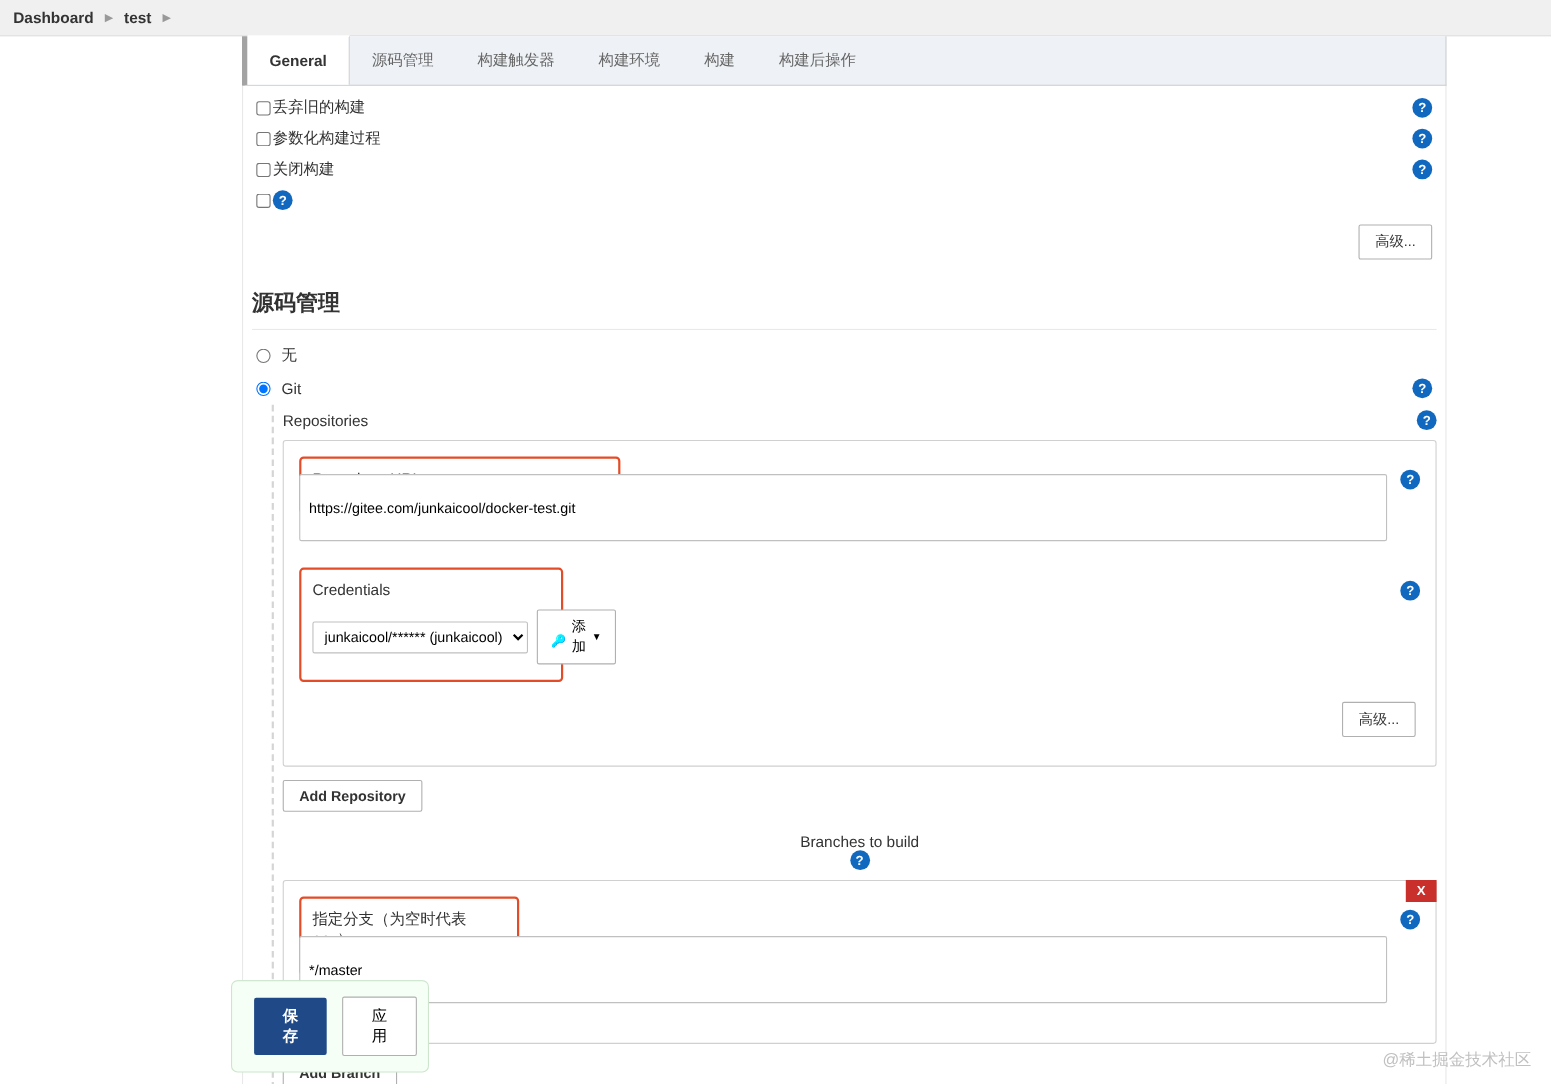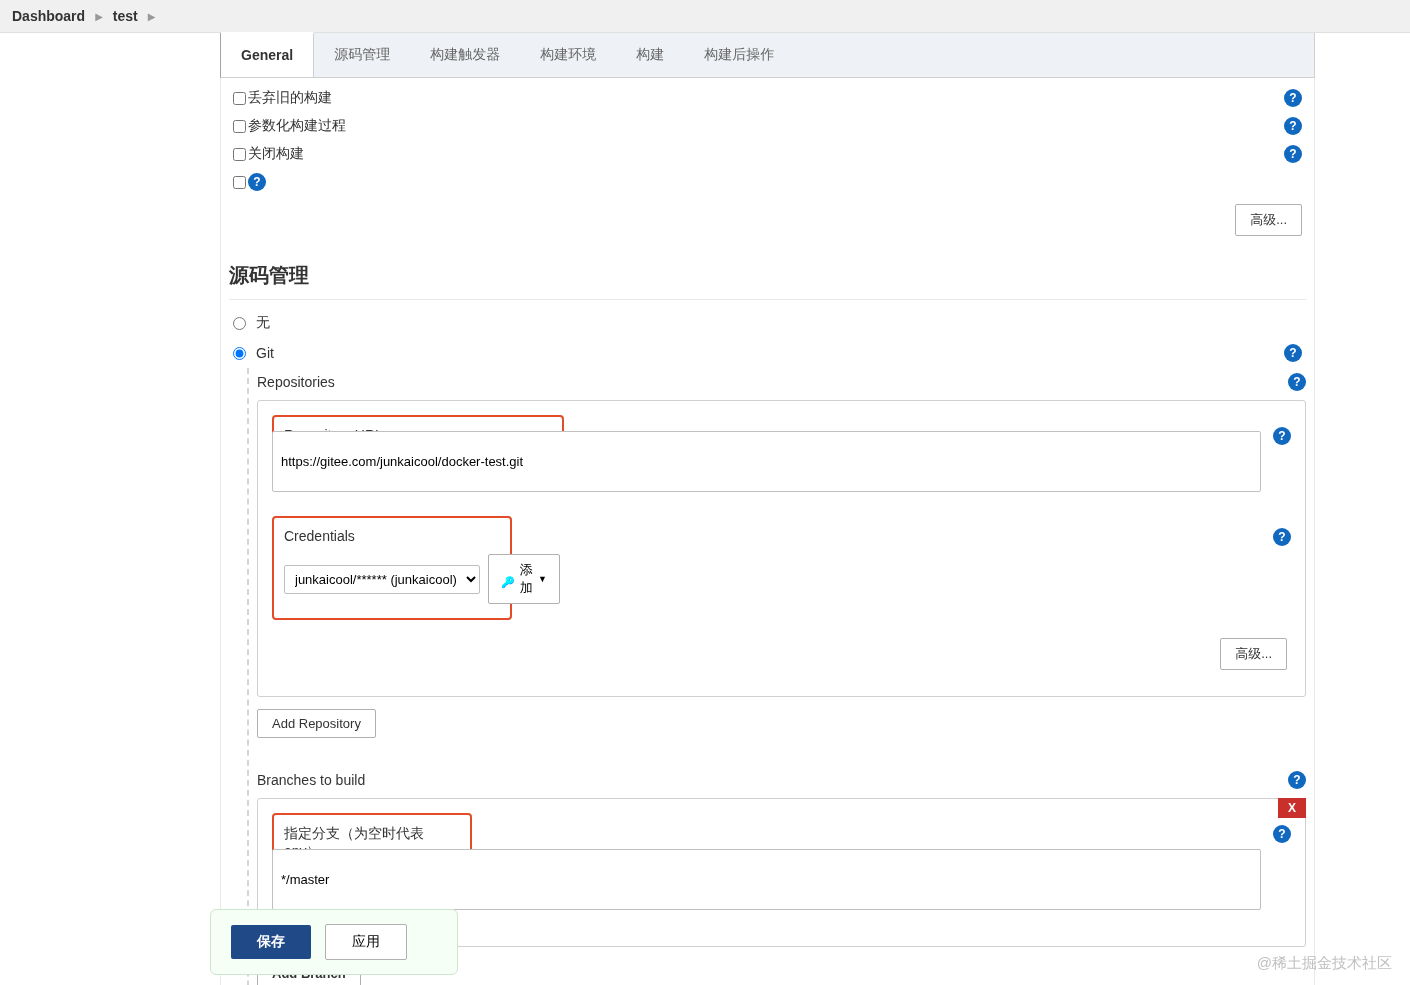--- a/index.html
+++ b/index.html
@@ -1,21 +1,21 @@
 <!DOCTYPE html>
 <html><head>
 <meta charset="utf-8">
 <style>
 * { margin: 0; padding: 0; box-sizing: border-box; font-family: Arial, "Helvetica Neue", Helvetica, sans-serif; }
 body { background: #fff; font-size: 14px; color: #333; }
 .breadcrumb { background: #f0f0f0; padding: 8px 12px; display: flex; align-items: center; gap: 10px; border-bottom: 1px solid #e0e0e0; }
 .breadcrumb a { color: #333; font-weight: bold; text-decoration: none; font-size: 14px; }
 .breadcrumb .sep { color: #999; font-size: 10px; }
 .main-wrap { max-width: 1095px; margin: 0 0 0 220px; }
-.tabs { display: flex; background: #eef1f5; border-bottom: 1px solid #d0d0d0; border-left: 1px solid #a3a3a3; border-right: 1px solid #d0d0d0; }
+.tabs { display: flex; background: #eef1f5; border-bottom: 1px solid #d0d0d0; border-left: 5px solid #a3a3a3; border-right: 1px solid #d0d0d0; }
 .tab { padding: 13px 20px; color: #666; cursor: pointer; font-size: 14px; }
 .tab.active { background: #fff; color: #333; font-weight: bold; border-right: 1px solid #d0d0d0; border-top: 2px solid transparent; margin-top: -1px; }
 .content { padding: 6px 8px 120px 8px; border-left: 1px solid #e8e8e8; border-right: 1px solid #e8e8e8; position: relative; }
 .chk-row { display: flex; align-items: center; gap: 2px; padding: 5px 4px; }
 .chk-row input[type="checkbox"] { width: 13px; height: 13px; }
 .chk-row label { flex: 1; font-size: 14px; color: #333; }
 .help-ic { width: 18px; height: 18px; border-radius: 50%; background: #1068bf; color: #fff; font-size: 12px; font-weight: bold; display: flex; align-items: center; justify-content: center; cursor: pointer; flex-shrink: 0; }
 .btn-row-right { display: flex; justify-content: flex-end; padding: 8px 4px; }
 .btn-default { padding: 6px 14px; border: 1px solid #b0b0b0; background: #fff; cursor: pointer; font-size: 13px; color: #333; border-radius: 2px; }
 .section-head { font-size: 20px; font-weight: bold; color: #333; padding: 18px 0 10px 0; border-bottom: 1px solid #e9e9e9; margin-bottom: 8px; }
@@ -32,21 +32,21 @@
 .field-label { font-size: 14px; flex: 1; }
 .text-input { width: 100%; padding: 22px 8px; border: 1px solid #c0c0c0; border-radius: 2px; font-size: 13px; }
 .sel-input { padding: 5px 6px; border: 1px solid #c0c0c0; border-radius: 2px; font-size: 13px; background: #fff; cursor: pointer; }
 .add-btn { padding: 6px 12px; border: 1px solid #b0b0b0; background: #fff; cursor: pointer; font-size: 13px; display: inline-flex; align-items: center; gap: 4px; border-radius: 2px; }
 .key-ic { width: 16px; height: 10px; display: inline-block; }
 .key-ic::before { content: "🔑"; font-size: 11px; filter: hue-rotate(170deg) saturate(3); }
 .caret { font-size: 9px; }
 .full-input-row { margin-top: 8px; }
 .branch-box { border: 1px solid #d0d0d0; border-radius: 3px; padding: 14px 14px 18px 14px; margin: 4px 0 12px 0; position: relative; }
 .del-x { position: absolute; top: -1px; right: -1px; background: #c9302c; color: #fff; padding: 3px 10px; font-size: 12px; cursor: pointer; font-weight: bold; }
-.bottom-bar { position: fixed; bottom: 10px; left: 210px; background: #f5fff5; border: 1px solid #cde5cd; border-radius: 6px; padding: 14px 20px; display: flex; gap: 14px; align-items: center; width: 248px; }
+.bottom-bar { position: fixed; bottom: 10px; left: 210px; background: #f5fff5; border: 1px solid #cde5cd; border-radius: 6px; padding: 14px 20px; display: flex; gap: 14px; align-items: center; width: 180px; }
 .btn-primary { padding: 8px 26px; background: #204a87; color: #fff; border: none; cursor: pointer; font-size: 14px; border-radius: 2px; font-weight: bold; }
 .btn-apply { padding: 8px 26px; background: #fff; border: 1px solid #b0b0b0; cursor: pointer; font-size: 14px; border-radius: 2px; }
 .watermark { position: fixed; bottom: 12px; right: 18px; color: #c0c0c0; font-size: 15px; }
 .sel-full { width: 100%; padding: 7px 8px; border: 1px solid #c0c0c0; border-radius: 2px; font-size: 13px; background: #fff; }
 </style>
 </head>
 <body>
 
 <div class="breadcrumb">
   <a href="#">Dashboard</a>
@@ -139,23 +139,23 @@
           </div>
           <div style="flex:1;"></div>
           <div class="help-ic" style="margin-top:12px;">?</div>
         </div>
 
         <div class="btn-row-right">
           <button class="btn-default">高级...</button>
         </div>
       </div>
 
-      <button class="btn-default" style="font-weight:normal;">Add Repository</button>
+      <button class="btn-default" style="font-weight:bold;">Add Repository</button>
 
-      <div class="sub-head" style="margin-top:28px;">
+      <div class="sub-head" style="margin-top:14px;flex-direction:column;">
         <span class="sh-label">Branches to build</span>
         <div class="help-ic">?</div>
       </div>
 
       <div class="branch-box">
         <div class="del-x">X</div>
         <div style="display:flex;align-items:flex-start;gap:8px;">
           <div class="hl-box-full" style="flex:0 0 auto;">
             <div class="field-row" style="margin-bottom:8px;">
               <span class="field-label">指定分支（为空时代表any）</span>

